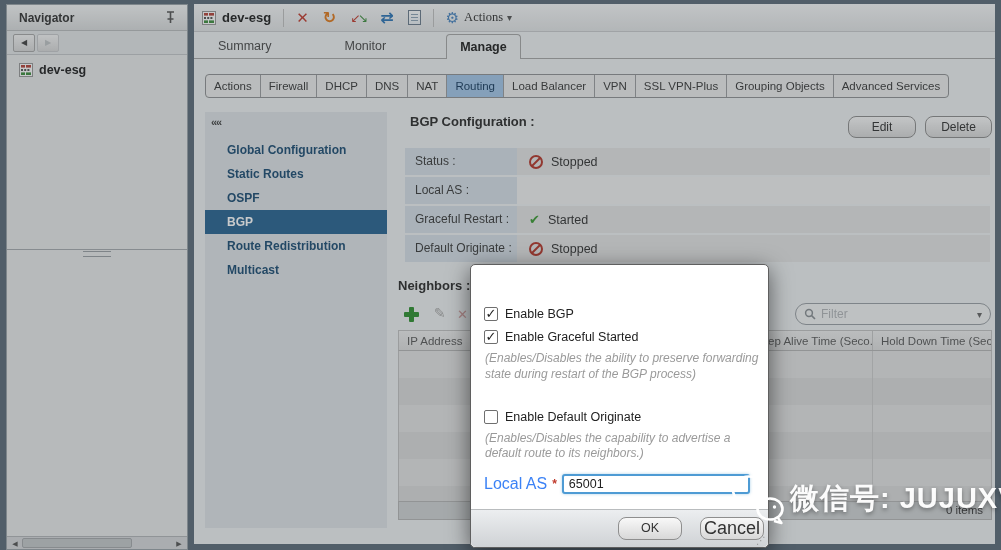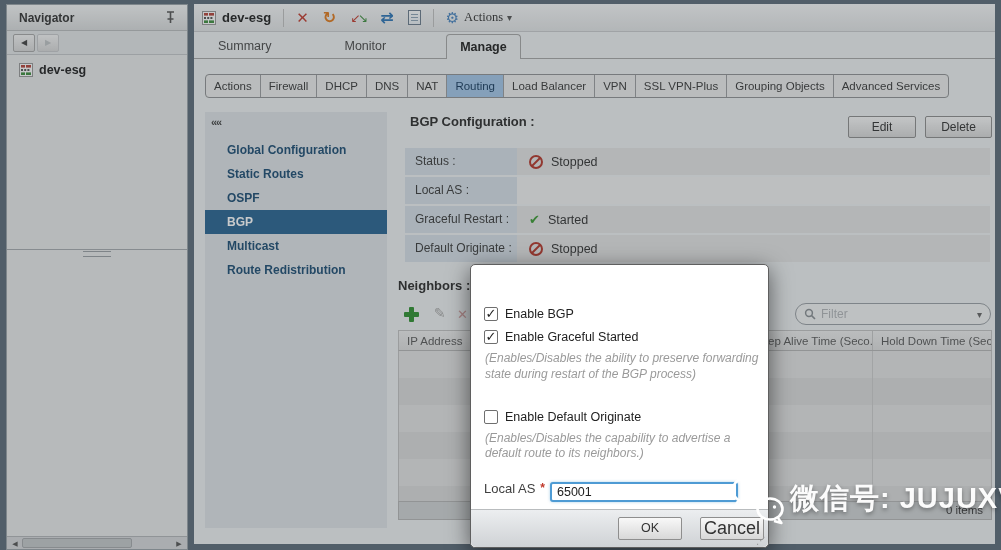--- a/index.html
+++ b/index.html
@@ -53,21 +53,21 @@
   .subtab:first-child { border-left:none; }
   .subtab.active { background:#a3c6e8; color:#16395c; }
 
   .toc { position:absolute; left:11px; top:108px; width:182px; height:416px; background:#dfe3e7; }
   .toc-collapse { position:absolute; left:6px; top:4px; font-size:11px; font-weight:bold; color:#444; letter-spacing:-1px; }
   .toc-list { position:absolute; left:0; right:0; top:26px; list-style:none; }
   .toc-item { height:24px; line-height:24px; padding-left:22px; font-size:12px; font-weight:600; color:#1e4e74; }
   .toc-item.active { background:#2a6492; color:#fff; }
 
   .sec-title { position:absolute; left:204px; top:110px; font-size:13px; font-weight:bold; color:#2d2d2d;padding-left:12px; }
-  .btn { background:linear-gradient(#f8f8f8,#d8d8d8); border:1px solid #8e8e8e; border-radius:2px; font-size:12px; color:#333; text-align:center; }
+  .btn { background:linear-gradient(#f8f8f8,#d8d8d8); border:1px solid #8e8e8e; border-radius:8px; font-size:12px; color:#333; text-align:center; }
   .btn-edit { position:absolute; left:654px; top:112px; width:68px; height:22px; line-height:20px; }
   .btn-delete { position:absolute; left:731px; top:112px; width:67px; height:22px; line-height:20px; }
 
   .status-grid { position:absolute; left:211px; top:144px; width:585px; }
   .srow { display:flex; height:27px; margin-bottom:2px; }
   .slabel { width:112px; background:#d6dfe7; font-size:12px; color:#3b3b3b; padding:6px 0 0 10px; }
   .sval { flex:1; background:#e4e4e4; display:flex; align-items:center; gap:8px; padding-left:12px; font-size:12.5px; color:#333; }
   .srow:nth-child(2) .sval { background:#f0f0f0; }
   .ic-stop { width:14px; height:14px; border:2px solid #b5372b; border-radius:50%; position:relative; display:inline-block; flex:0 0 auto; }
   .ic-stop::after { content:""; position:absolute; left:-1px; top:4px; width:12px; height:2px; background:#b5372b; transform:rotate(-45deg); }
@@ -103,23 +103,23 @@
   .m-title-text { position:absolute; left:12px; line-height:27px; font-size:13px; font-weight:bold; color:#1f1f1f; }
   .m-help { position:absolute; right:9px; top:6px; width:15px; height:15px; border:1px solid #8a8a8a; border-radius:50%; background:linear-gradient(#fafafa,#ddd); font-size:10px; font-weight:bold; color:#555; text-align:center; line-height:14px; }
   .m-body { position:absolute; left:0; right:0; top:28px; bottom:38px; padding:8px 13px 0 13px; }
   .cbrow { display:flex; align-items:center; gap:7px; margin-top:9px; }
   .cbrow:first-child { margin-top:6px; }
   .cbx { width:14px; height:14px; border:1px solid #6f6f6f; border-radius:2px; background:#fff; font-size:13px; font-weight:bold; color:#222; line-height:11px; text-align:center; flex:0 0 auto; }
   .cblabel { font-size:12.5px; color:#222; }
   .note { margin:7px 0 0 1px; width:274px; color:#9a9a9a; font-style:italic; font-size:12px; line-height:1.32; }
   .gap { margin-top:27px; }
   .lasrow { display:flex; align-items:center; gap:5px; margin-top:12px; }
-  .laslabel { font-size:13px; color:#404040; }
+  .laslabel { font-size:16px; color:#3b82f6; }
   .asterisk { color:#c0392b; font-weight:bold; font-size:12px; }
-  .lasinput { width:188px; height:20px; border:2px solid #4e9bd4; border-radius:3px; font-size:12.5px; color:#222; padding:0 5px; outline:none; box-shadow:0 0 3px rgba(80,160,210,0.5); font-family:inherit;margin-top:8px; }
+  .lasinput { width:188px; height:20px; border:2px solid #4e9bd4; border-radius:3px; font-size:12.5px; color:#222; padding:0 5px; outline:none; box-shadow:0 0 3px rgba(80,160,210,0.5); font-family:inherit; }
   .m-footer { position:absolute; left:0; right:0; bottom:0; height:38px; background:linear-gradient(#eceef0,#cfd2d5); border-top:1px solid #b9bcbe; border-radius:0 0 5px 5px; }
   .btn-ok { position:absolute; right:86px; top:7px; width:64px; height:23px; line-height:21px; font-size:12.5px; }
   .btn-cancel { position:absolute; right:4px; top:7px; width:64px; height:23px; line-height:21px; font-size:18px; }
   .grip { position:absolute; right:2px; bottom:1px; font-size:10px; color:#999; }
 
   
   .watermark { position:absolute; left:728px; top:468px; z-index:200; display:flex; align-items:center; }
   .wm-text { font-size:29px; font-weight:bold; color:rgba(255,255,255,0.97); letter-spacing:1px; margin-left:4px; text-shadow:0 2px 4px rgba(0,0,0,0.35); white-space:nowrap; }
 </style>
 </head>
@@ -205,22 +205,22 @@
       <span class="subtab">Advanced Services</span>
     </div>
 
     <div class="toc">
       <span class="toc-collapse">««</span>
       <ul class="toc-list">
         <li class="toc-item">Global Configuration</li>
         <li class="toc-item">Static Routes</li>
         <li class="toc-item">OSPF</li>
         <li class="toc-item active">BGP</li>
+        <li class="toc-item">Route Redistribution</li>
         <li class="toc-item">Multicast</li>
-        <li class="toc-item">Route Redistribution</li>
       </ul>
     </div>
 
     <span class="sec-title">BGP Configuration :</span>
     <span class="btn btn-edit">Edit</span>
     <span class="btn btn-delete">Delete</span>
 
     <div class="status-grid">
       <div class="srow">
         <div class="slabel">Status :</div>

